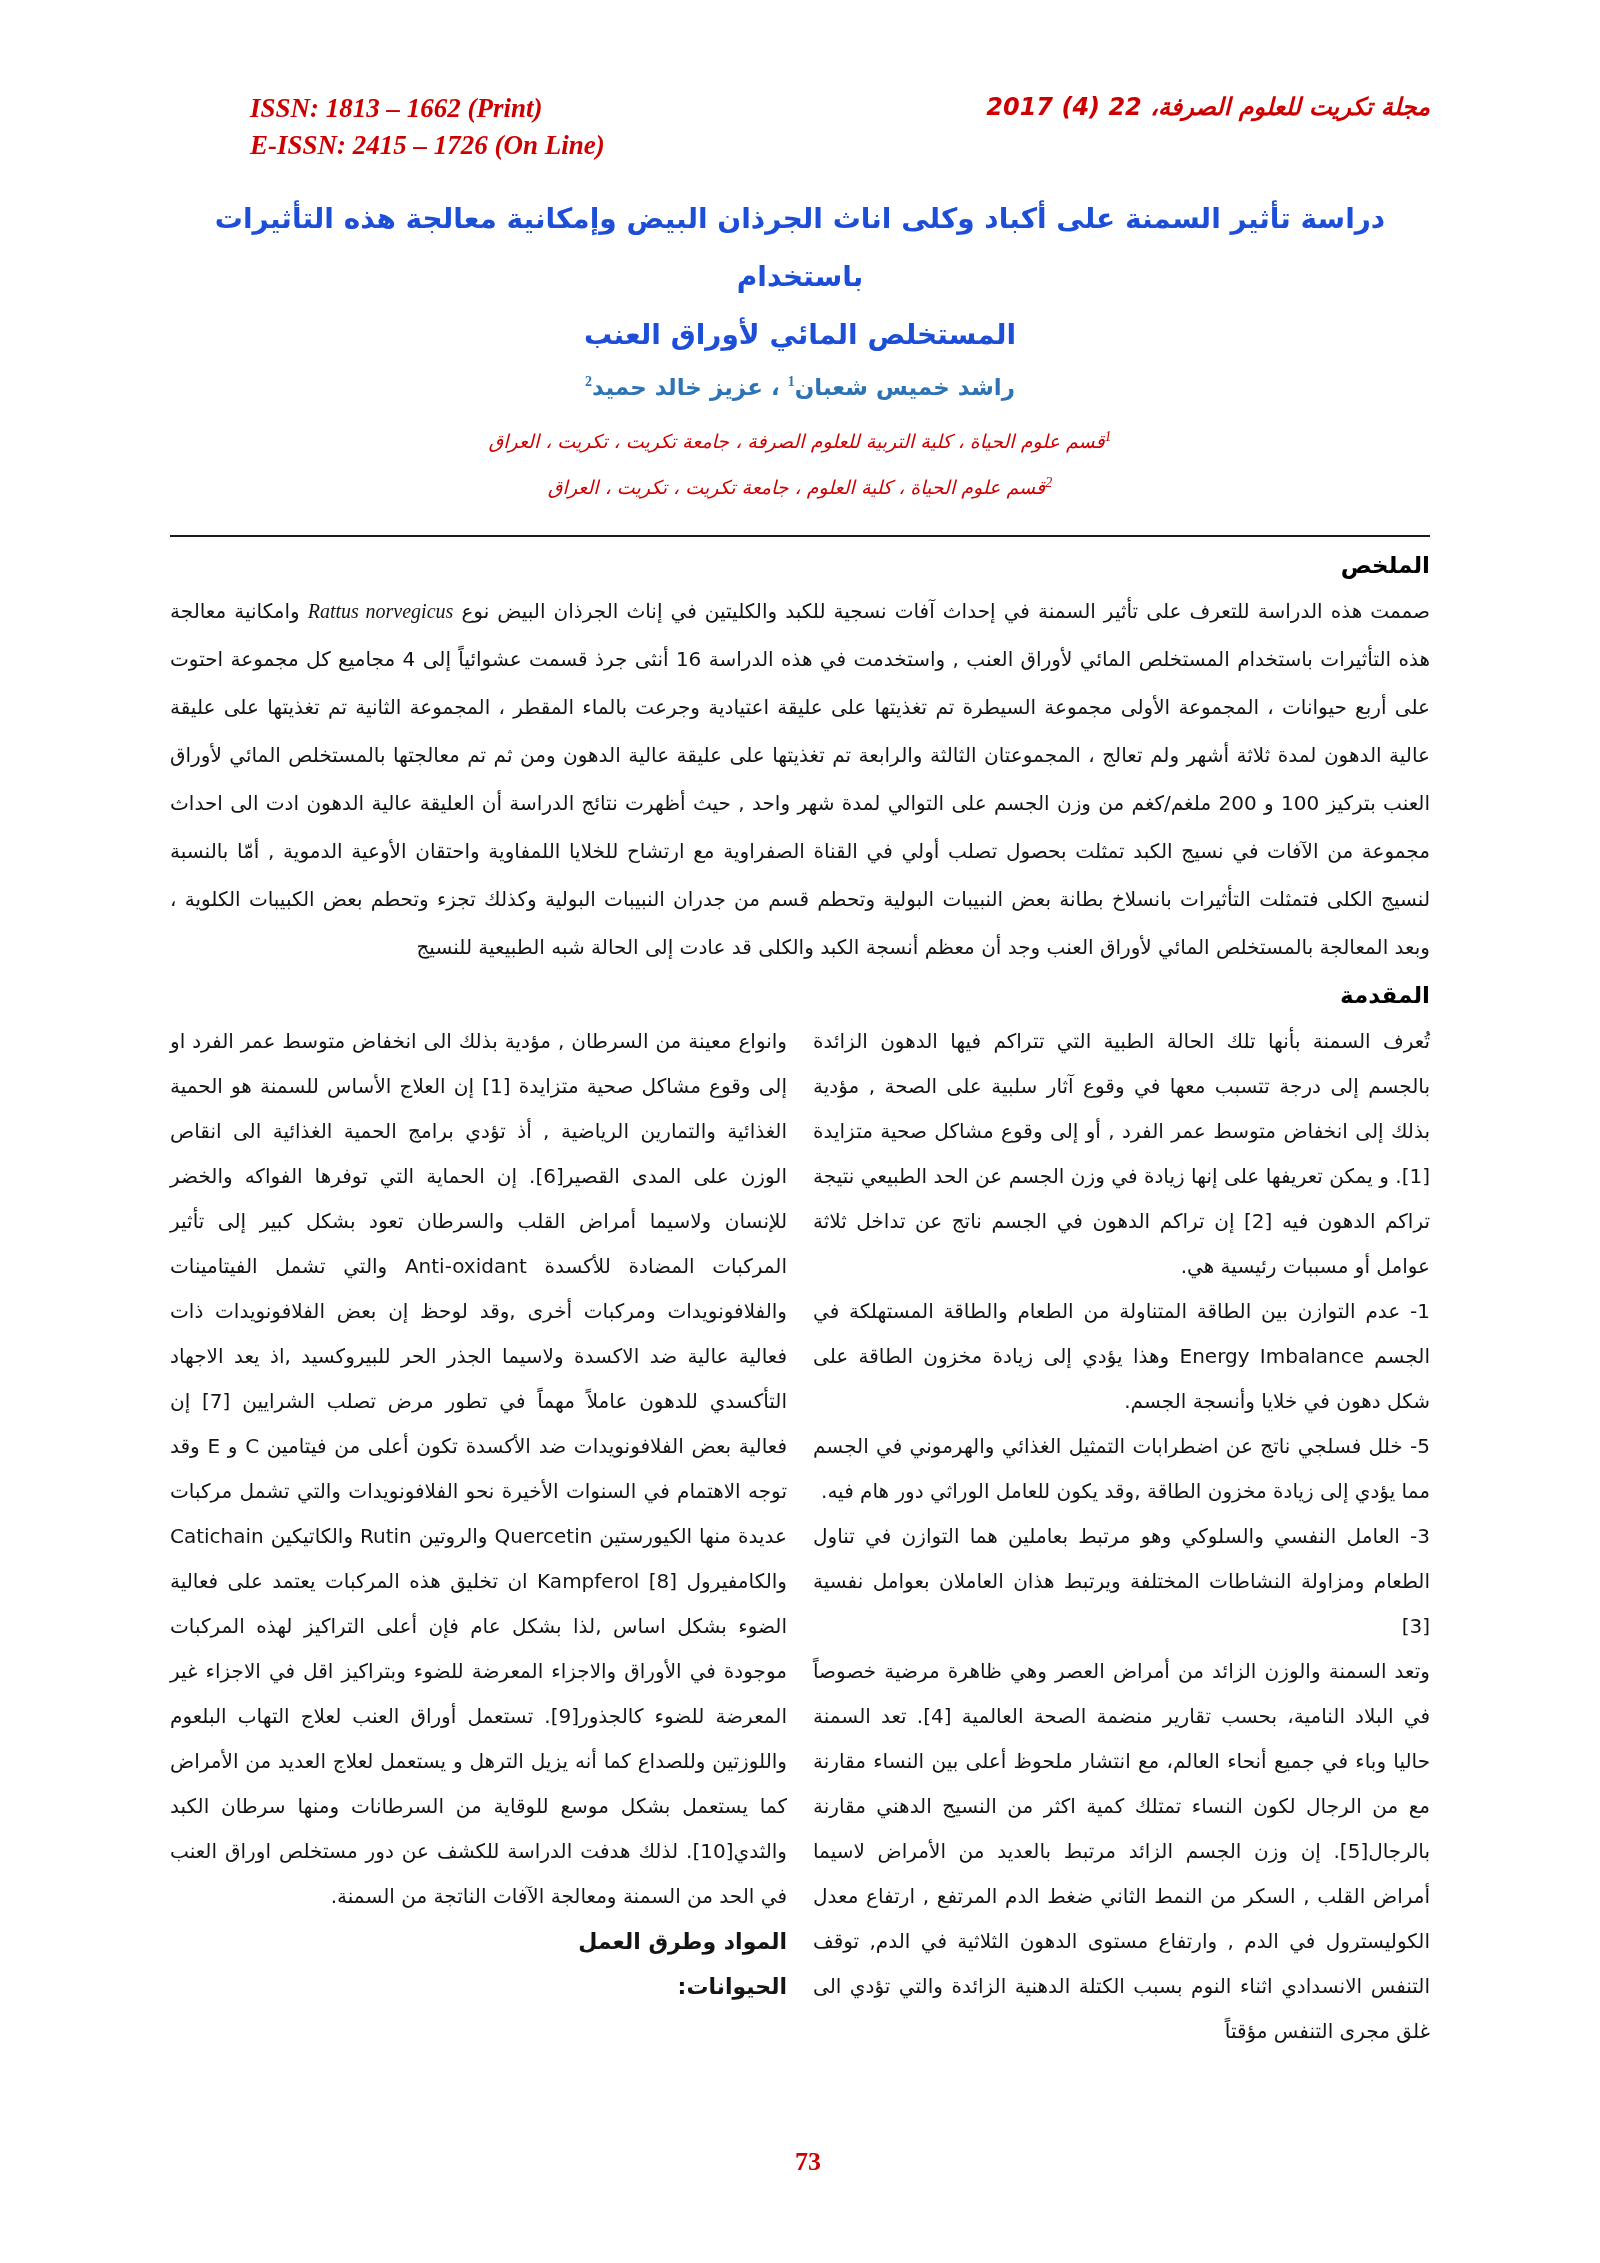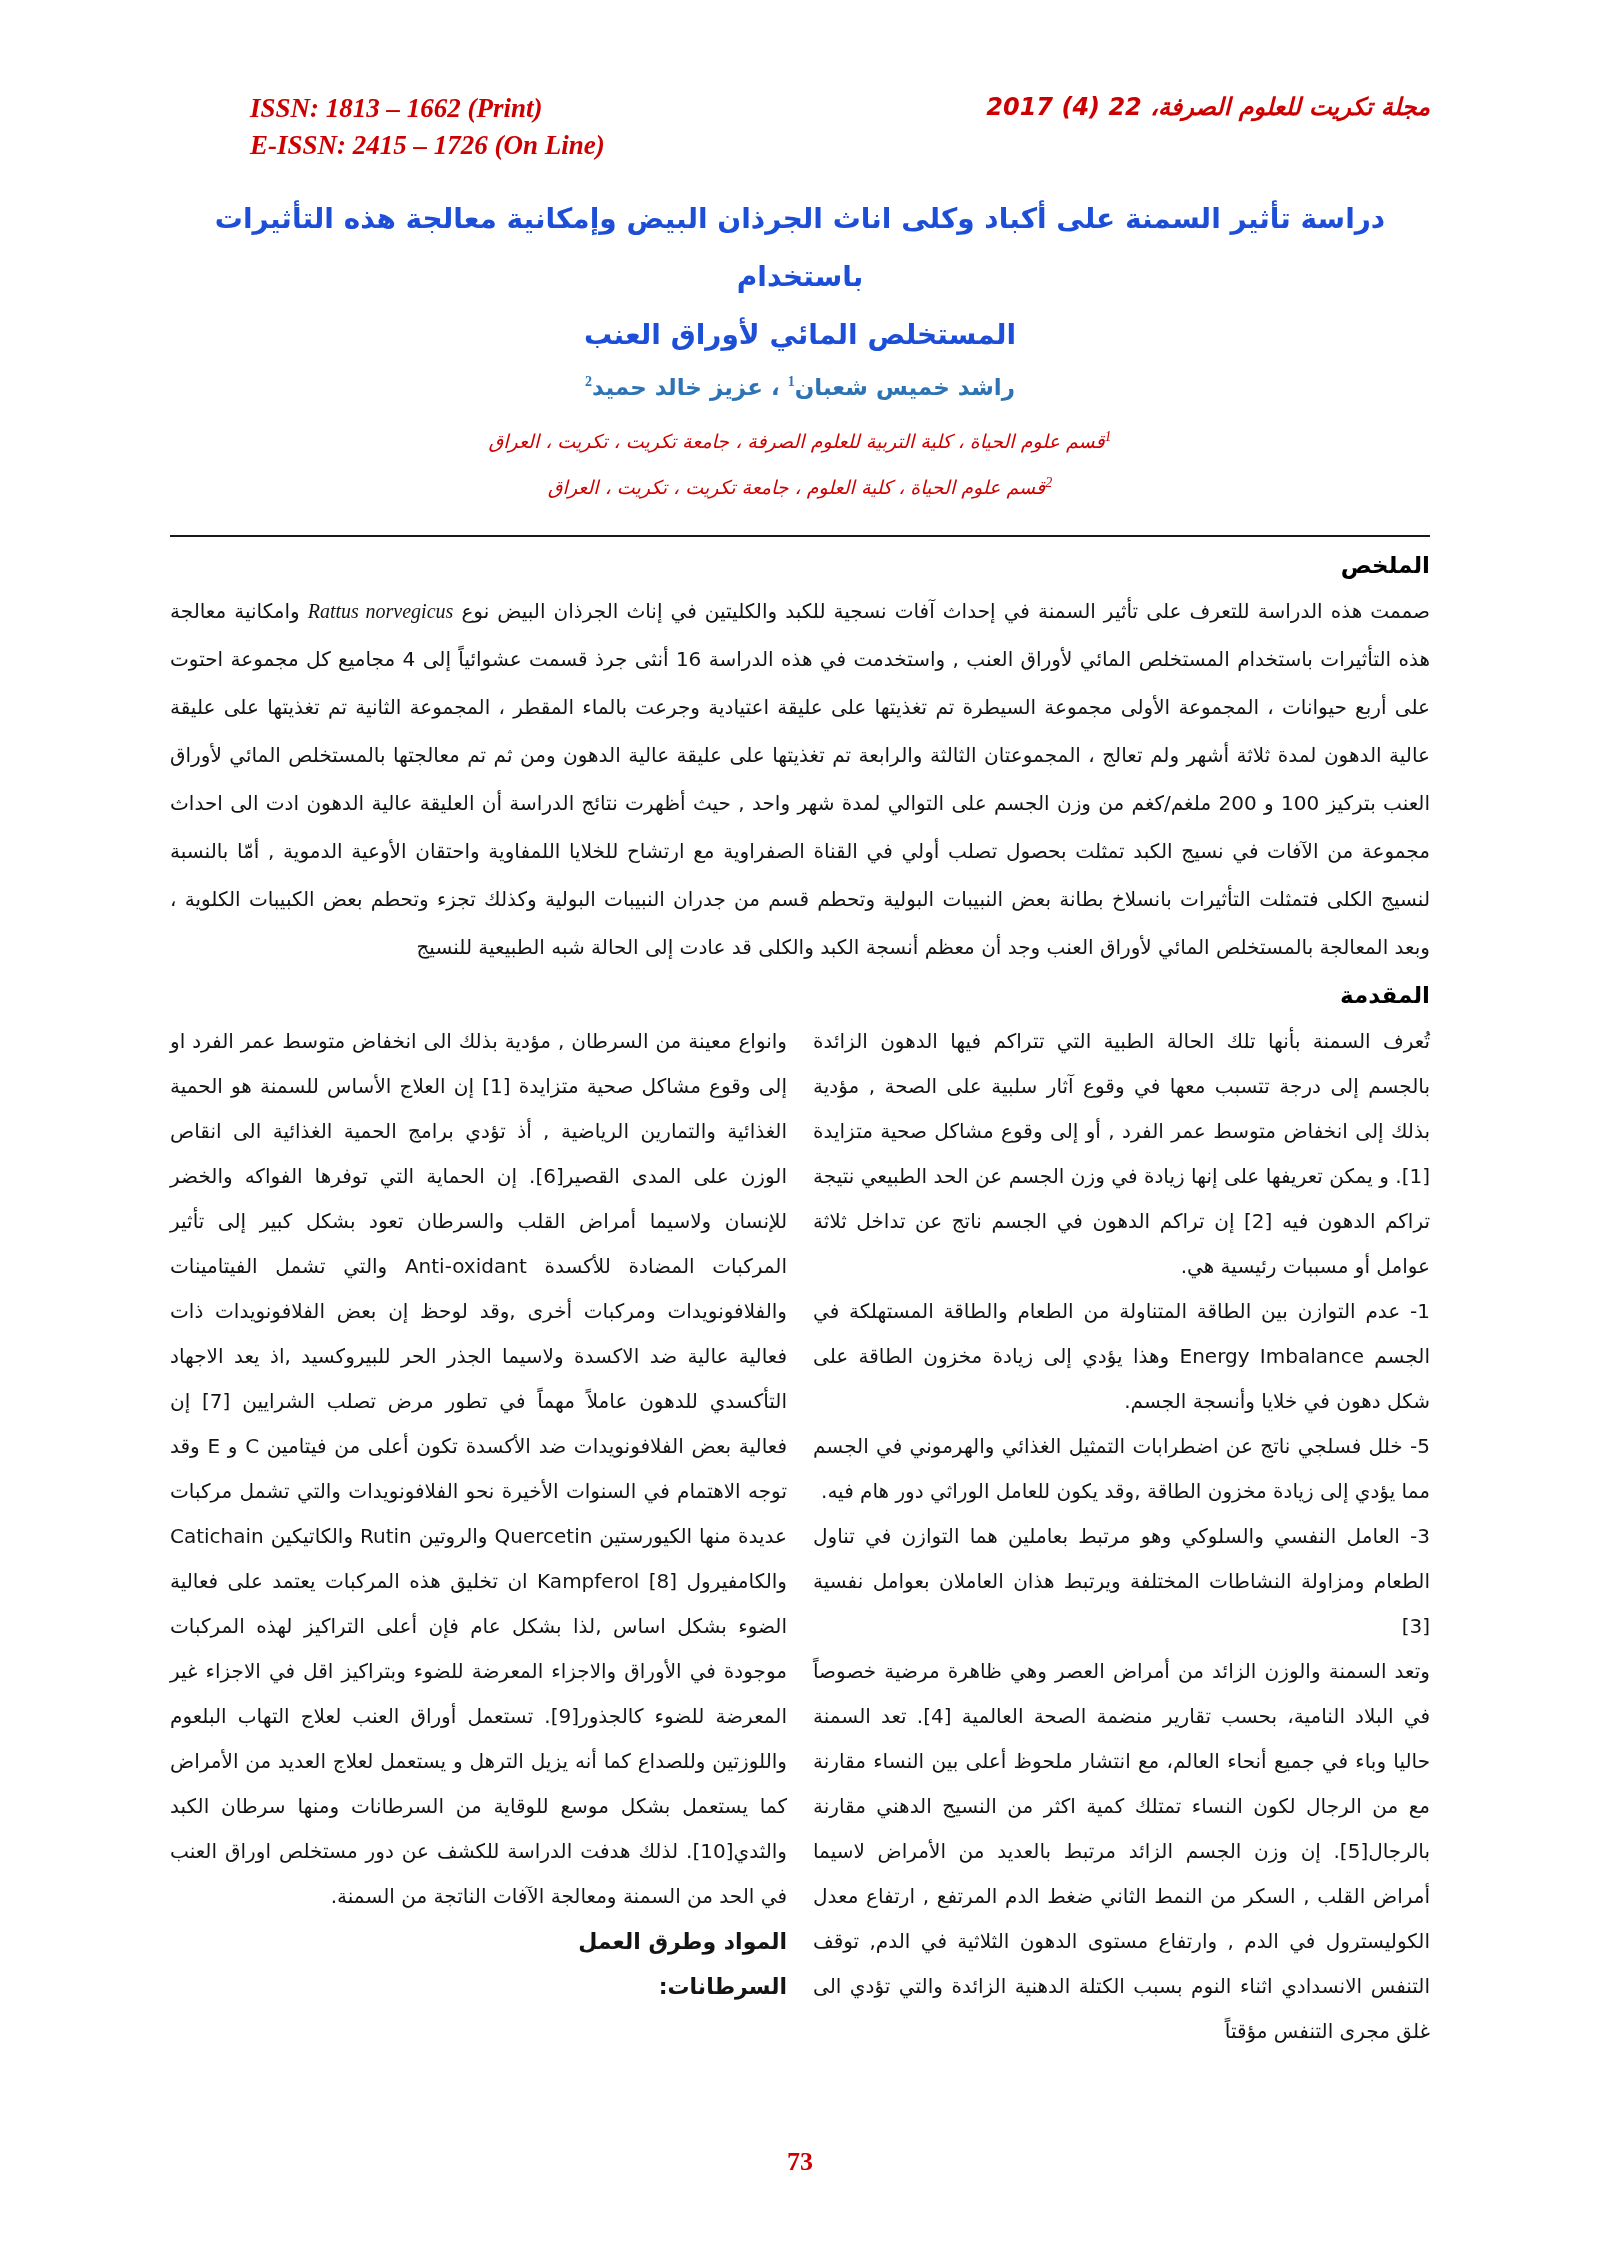--- a/index.html
+++ b/index.html
@@ -127,21 +127,21 @@
     direction: rtl;
     font-weight: bold;
     font-size: 22px;
     line-height: 45px;
     margin: 0;
   }
   
   .page-num {
     position: absolute;
     bottom: 86px;
-    left: 0;
+    left: 8px;
     width: 100%;
     text-align: center;
     color: #cc0000;
     font-family: "Liberation Serif", serif;
     font-weight: bold;
     font-size: 26px;
   }
 </style>
 </head>
 <body>
@@ -181,19 +181,19 @@
       <p>تُعرف السمنة بأنها تلك الحالة الطبية التي تتراكم فيها الدهون الزائدة بالجسم إلى درجة تتسبب معها في وقوع آثار سلبية على الصحة , مؤدية بذلك إلى انخفاض متوسط عمر الفرد , أو إلى وقوع مشاكل صحية متزايدة [1]. و يمكن تعريفها على إنها زيادة في وزن الجسم عن الحد الطبيعي نتيجة تراكم الدهون فيه [2] إن تراكم الدهون في الجسم ناتج عن تداخل ثلاثة عوامل أو مسببات رئيسية هي.</p>
       <p>1- عدم التوازن بين الطاقة المتناولة من الطعام والطاقة المستهلكة في الجسم Energy Imbalance وهذا يؤدي إلى زيادة مخزون الطاقة على شكل دهون في خلايا وأنسجة الجسم.</p>
       <p>5- خلل فسلجي ناتج عن اضطرابات التمثيل الغذائي والهرموني في الجسم مما يؤدي إلى زيادة مخزون الطاقة ,وقد يكون للعامل الوراثي دور هام فيه.</p>
       <p>3- العامل النفسي والسلوكي وهو مرتبط بعاملين هما التوازن في تناول الطعام ومزاولة النشاطات المختلفة ويرتبط هذان العاملان بعوامل نفسية [3]</p>
       <p>وتعد السمنة والوزن الزائد من أمراض العصر وهي ظاهرة مرضية خصوصاً في البلاد النامية، بحسب تقارير منضمة الصحة العالمية [4]. تعد السمنة حاليا وباء في جميع أنحاء العالم، مع انتشار ملحوظ أعلى بين النساء مقارنة مع من الرجال لكون النساء تمتلك كمية اكثر من النسيج الدهني مقارنة بالرجال[5]. إن وزن الجسم الزائد مرتبط بالعديد من الأمراض لاسيما أمراض القلب , السكر من النمط الثاني ضغط الدم المرتفع , ارتفاع معدل الكوليسترول في الدم , وارتفاع مستوى الدهون الثلاثية في الدم, توقف التنفس الانسدادي اثناء النوم بسبب الكتلة الدهنية الزائدة والتي تؤدي الى غلق مجرى التنفس مؤقتاً</p>
     </div>
 
     <div class="col">
       <p>وانواع معينة من السرطان , مؤدية بذلك الى انخفاض متوسط عمر الفرد او إلى وقوع مشاكل صحية متزايدة [1] إن العلاج الأساس للسمنة هو الحمية الغذائية والتمارين الرياضية , أذ تؤدي برامج الحمية الغذائية الى انقاص الوزن على المدى القصير[6]. إن الحماية التي توفرها الفواكه والخضر للإنسان ولاسيما أمراض القلب والسرطان تعود بشكل كبير إلى تأثير المركبات المضادة للأكسدة Anti-oxidant والتي تشمل الفيتامينات والفلافونويدات ومركبات أخرى ,وقد لوحظ إن بعض الفلافونويدات ذات فعالية عالية ضد الاكسدة ولاسيما الجذر الحر للبيروكسيد ,اذ يعد الاجهاد التأكسدي للدهون عاملاً مهماً في تطور مرض تصلب الشرايين [7] إن فعالية بعض الفلافونويدات ضد الأكسدة تكون أعلى من فيتامين C و E وقد توجه الاهتمام في السنوات الأخيرة نحو الفلافونويدات والتي تشمل مركبات عديدة منها الكيورستين Quercetin والروتين Rutin والكاتيكين Catichain والكامفيرول Kampferol [8] ان تخليق هذه المركبات يعتمد على فعالية الضوء بشكل اساس ,لذا بشكل عام فإن أعلى التراكيز لهذه المركبات موجودة في الأوراق والاجزاء المعرضة للضوء وبتراكيز اقل في الاجزاء غير المعرضة للضوء كالجذور[9]. تستعمل أوراق العنب لعلاج التهاب البلعوم واللوزتين وللصداع كما أنه يزيل الترهل و يستعمل لعلاج العديد من الأمراض كما يستعمل بشكل موسع للوقاية من السرطانات ومنها سرطان الكبد والثدي[10]. لذلك هدفت الدراسة للكشف عن دور مستخلص اوراق العنب في الحد من السمنة ومعالجة الآفات الناتجة من السمنة.</p>
       <div class="col-heading">المواد وطرق العمل</div>
-      <div class="col-heading">السرطانات:</div>
+      <div class="col-heading">الحيوانات:</div>
     </div>
   </div>
 
   <div class="page-num">73</div>
 
 </div>
 
 </body></html>

